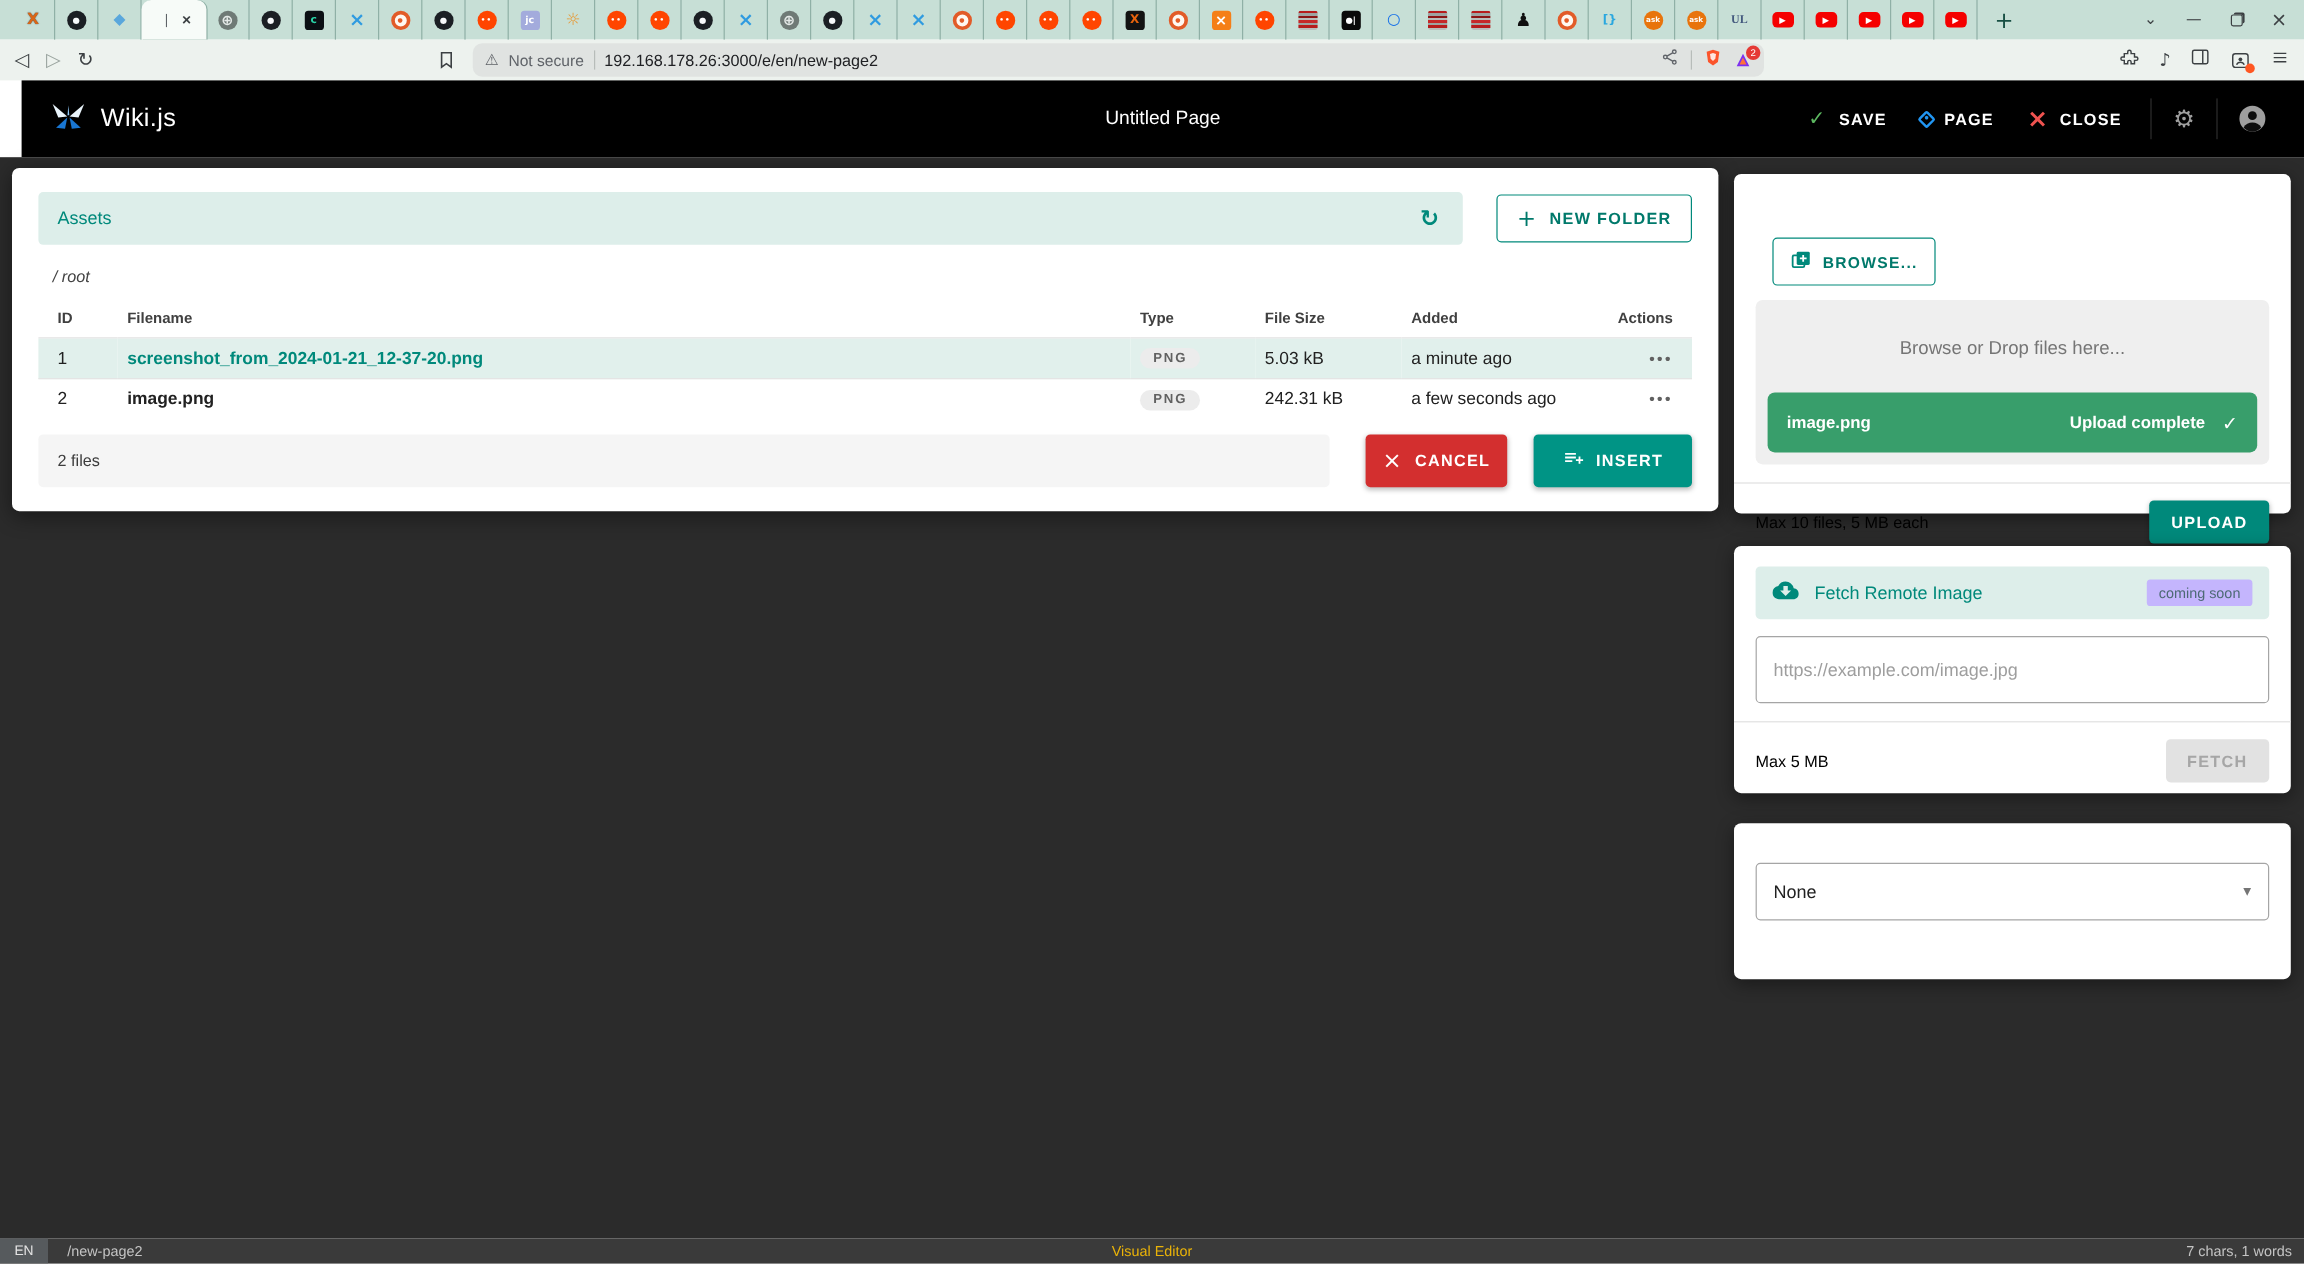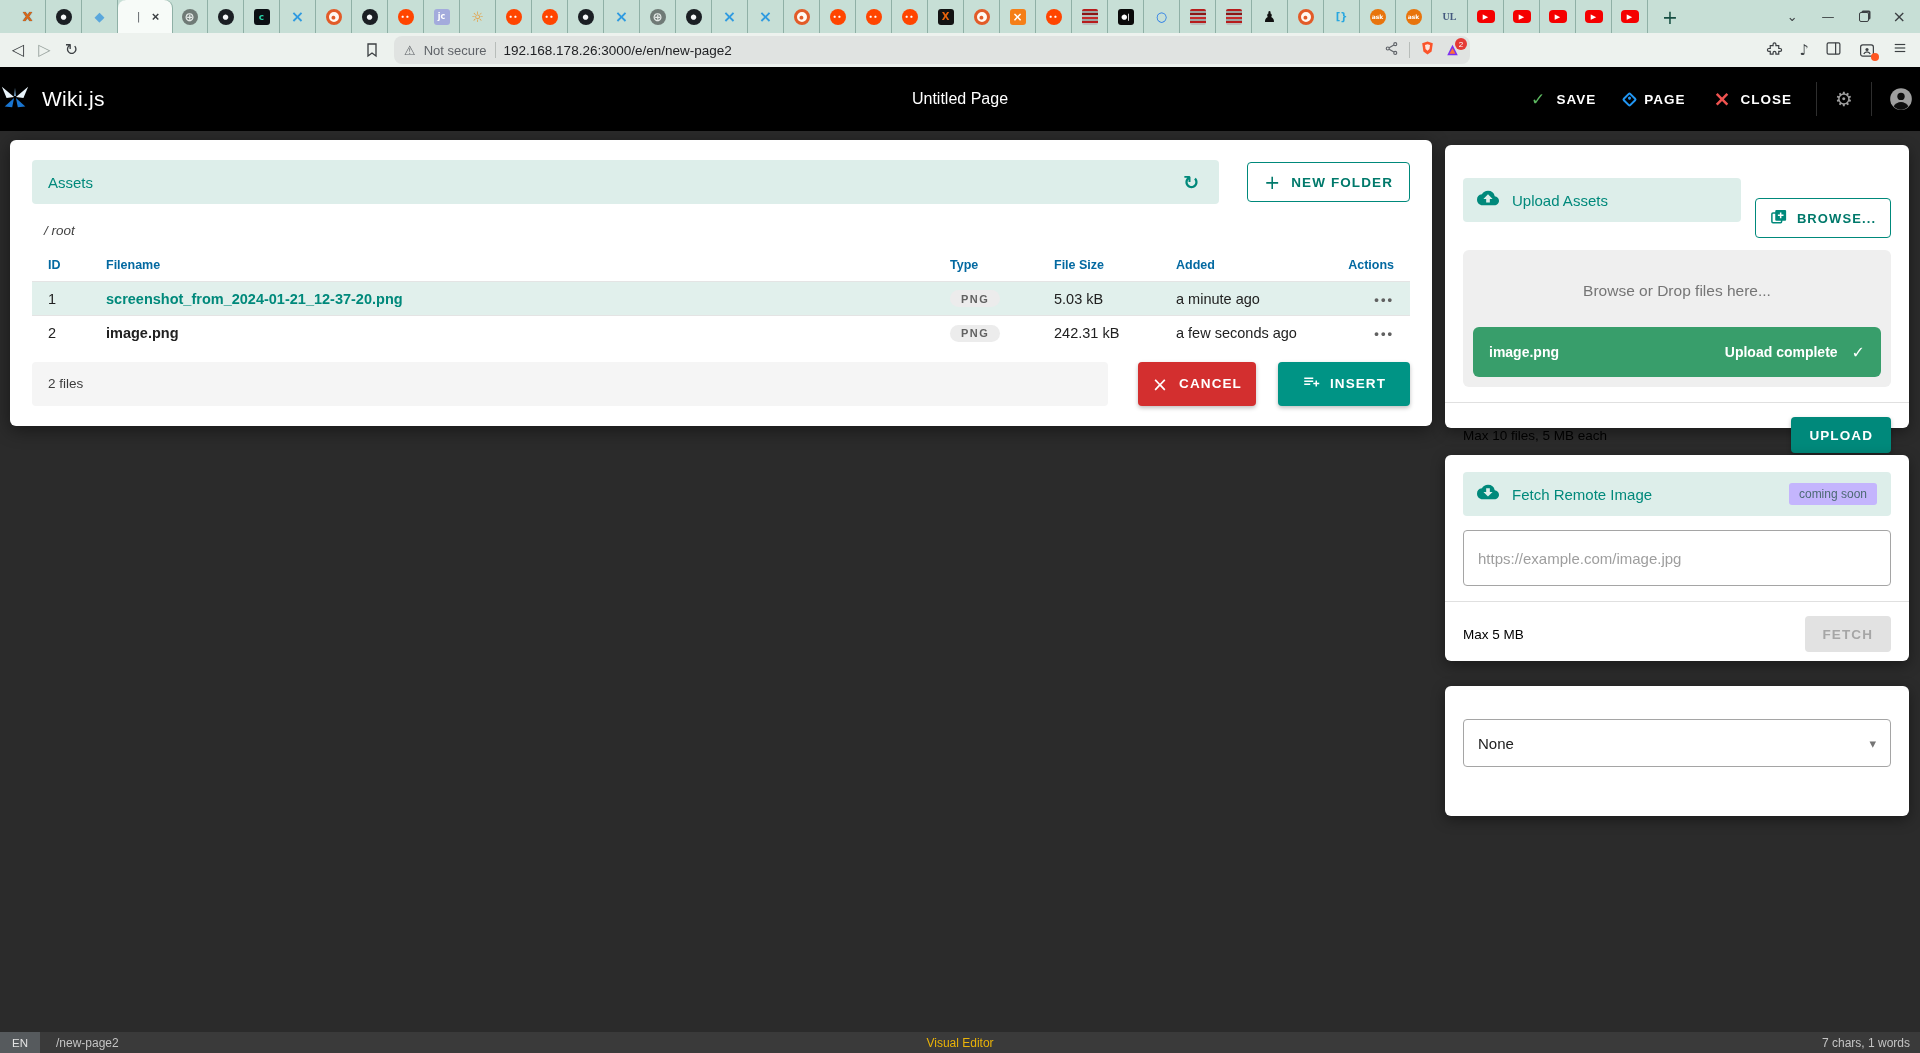--- a/index.html
+++ b/index.html
@@ -69,21 +69,21 @@
   .urltext { font-size:13.5px; color:#202124; flex:1; white-space:nowrap; overflow:hidden; }
   .urlbox .right-ics { display:flex; align-items:center; gap:10px; margin-left:auto; }
   .ext-badge { position:relative; display:flex; }
   .badge-num { position:absolute; top:-5px; right:-7px; background:#e53935; color:#fff; font-size:8px;
                width:12px; height:12px; border-radius:50%; display:flex; align-items:center; justify-content:center; }
   .toolbar-right { margin-left:auto; display:flex; align-items:center; gap:16px; }
   .profile-chip { position:relative; display:flex; }
   .profile-dot { position:absolute; right:-3px; bottom:-2px; width:8px; height:8px; border-radius:50%; background:#ff5722; }
 
   
-  .appheader { height:64px; background:#000; display:flex; align-items:center; padding:0 0; position:relative; }
+  .appheader { height:64px; background:#000; display:flex; align-items:center; padding:0 24px; position:relative;margin-left:18px; }
   .brand { display:flex; align-items:center; gap:12px; }
   .brand-name { color:#fff; font-size:21px; font-weight:500; letter-spacing:0.3px; }
   .page-title { position:absolute; left:50%; transform:translateX(-50%); color:#fff; font-size:16px; font-weight:400; }
   .header-actions { margin-left:auto; display:flex; align-items:center; }
   .hact { display:flex; align-items:center; gap:9px; padding:10px 14px; cursor:pointer; color:#fff;
           font-size:13.5px; font-weight:700; letter-spacing:1px; }
   .hicon { display:flex; align-items:center; justify-content:center; width:18px; height:18px; }
   .hicon.check::before { content:"✓"; color:#5cb860; font-size:17px; font-weight:700; font-family:"DejaVu Sans",sans-serif; }
   .hicon.tag { width:11px; height:11px; border:2px solid #2196f3; border-radius:2px 2px 2px 2px; transform:rotate(45deg); position:relative; }
   .hicon.tag::after { content:""; position:absolute; width:3px; height:3px; border-radius:50%; background:#2196f3; top:0.5px; left:0.5px; }
@@ -104,21 +104,21 @@
   .assets-title { color:#00897b; font-size:15px; }
   .refresh-btn { margin-left:auto; width:36px; height:36px; border-radius:50%; display:flex; align-items:center;
                  justify-content:center; cursor:pointer; color:#00897b; font-size:19px; font-weight:700;
                  font-family:"DejaVu Sans",sans-serif; }
   .newfolder-btn { margin-left:28px; height:40px; min-width:148px; border:1px solid #00897b; border-radius:4px;
                    background:#fff; color:#00796b; display:flex; align-items:center; justify-content:center; gap:10px;
                    font-size:13.5px; font-weight:700; letter-spacing:1.1px; cursor:pointer; padding:0 16px; }
   .plus-glyph { font-size:19px; font-weight:400; margin-top:-1px; }
   .breadcrumb { font-style:italic; font-size:13.5px; color:#424242; margin:19px 0 0 12px; }
   table.assets { width:100%; border-collapse:collapse; margin-top:13px; }
-  table.assets th { text-align:left; font-size:12.5px; color:#0369a1; font-weight:700; padding:7px 8px 9px 8px; }
+  table.assets th { text-align:left; font-size:12.5px; color:#404040; font-weight:700; padding:7px 8px 9px 8px; }
   table.assets td { font-size:14.5px; color:#212121; padding:0 8px; height:34px; border-top:1px solid #e4e4e4; }
   table.assets tr.selected td { background:#e1f0ec; }
   table.assets th:nth-child(1), table.assets td:nth-child(1) { width:66px; padding-left:16px; }
   table.assets th:nth-child(3), table.assets td:nth-child(3) { width:104px; }
   table.assets th:nth-child(4), table.assets td:nth-child(4) { width:122px; }
   table.assets th:nth-child(5), table.assets td:nth-child(5) { width:172px; }
   table.assets th:nth-child(6), table.assets td:nth-child(6) { width:70px; text-align:right; padding-right:16px; }
   td.fname { font-weight:700; cursor:pointer; }
   tr.selected td.fname { color:#00897b; }
   .chip { display:inline-block; background:#ececec; border-radius:10px; padding:2.5px 11px; font-size:11px;
@@ -497,28 +497,20 @@
               <path d="M3 6h12v2H3zM3 10h12v2H3zM3 14h8v2H3zM18 13v-3h2v3h3v2h-3v3h-2v-3h-3v-2z"></path>
             </svg>
         </span>
         <span>INSERT</span>
       </button>
     </div>
   </div>
 
   <div class="panel" style="top:14px; height:283px;">
     <div class="panel-head">
-      <div class="teal-bar">
-        <span>
-          <svg width="22" height="16" viewBox="0 0 24 16" fill="#00897b">
-              <path d="M19.35 6.04A7.49 7.49 0 0012 0 7.48 7.48 0 005.35 4.04 5.994 5.994 0 000 10c0 3.31 2.69 6 6 6h13c2.76 0 5-2.24 5-5 0-2.64-2.05-4.78-4.65-4.96zM14 9v4h-4V9H7l5-5 5 5h-3z"></path>
-            </svg>
-        </span>
-        <span class="ptitle">Upload Assets</span>
-      </div>
       <div class="browse-btn">
         <span>
           <svg width="18" height="18" viewBox="0 0 24 24">
               <rect x="2.5" y="6.5" width="13" height="13" rx="1.5" fill="none" stroke="#00897b" stroke-width="2"></rect>
               <rect x="7" y="2.5" width="14.5" height="14.5" rx="1.5" fill="#00897b"></rect>
               <path d="M14.2 6v7.5M10.5 9.7H18" stroke="#fff" stroke-width="2"></path>
             </svg>
         </span>
         <span>BROWSE...</span>
       </div>

